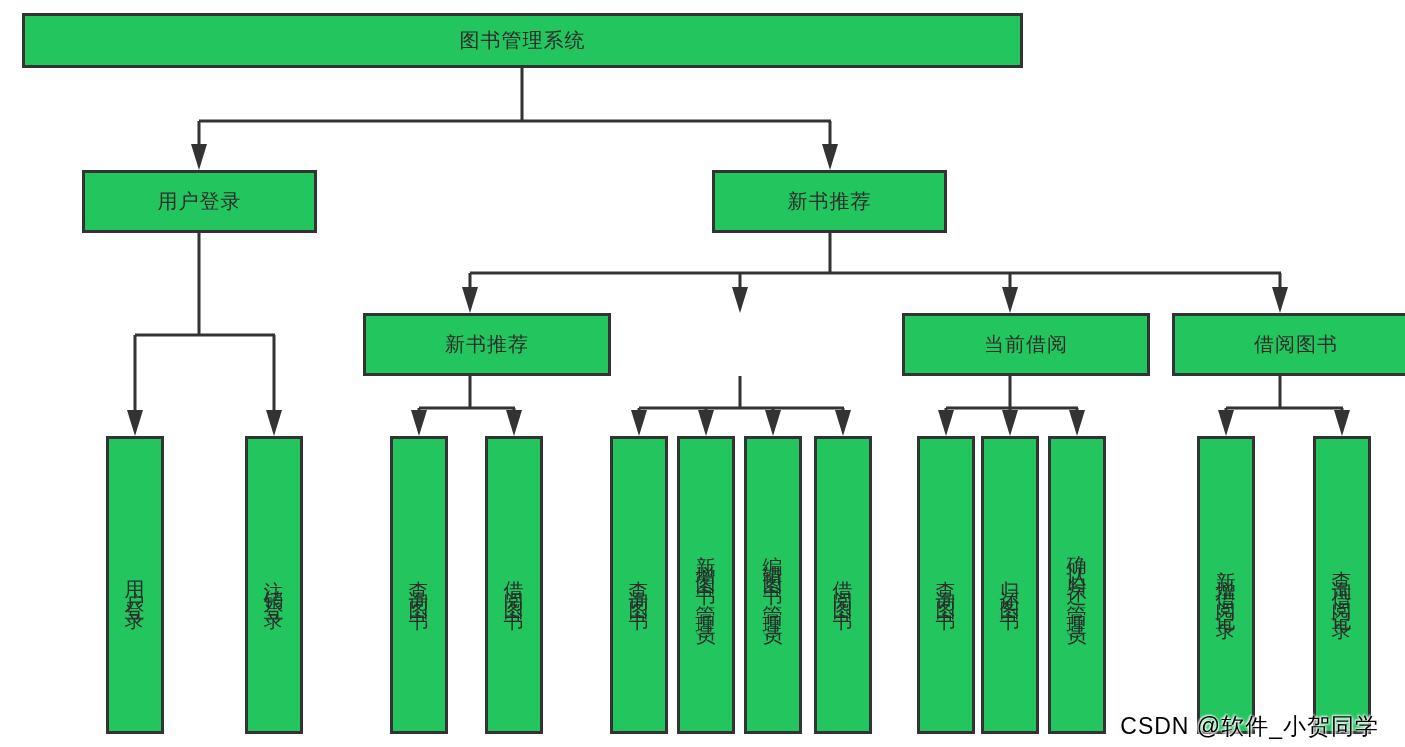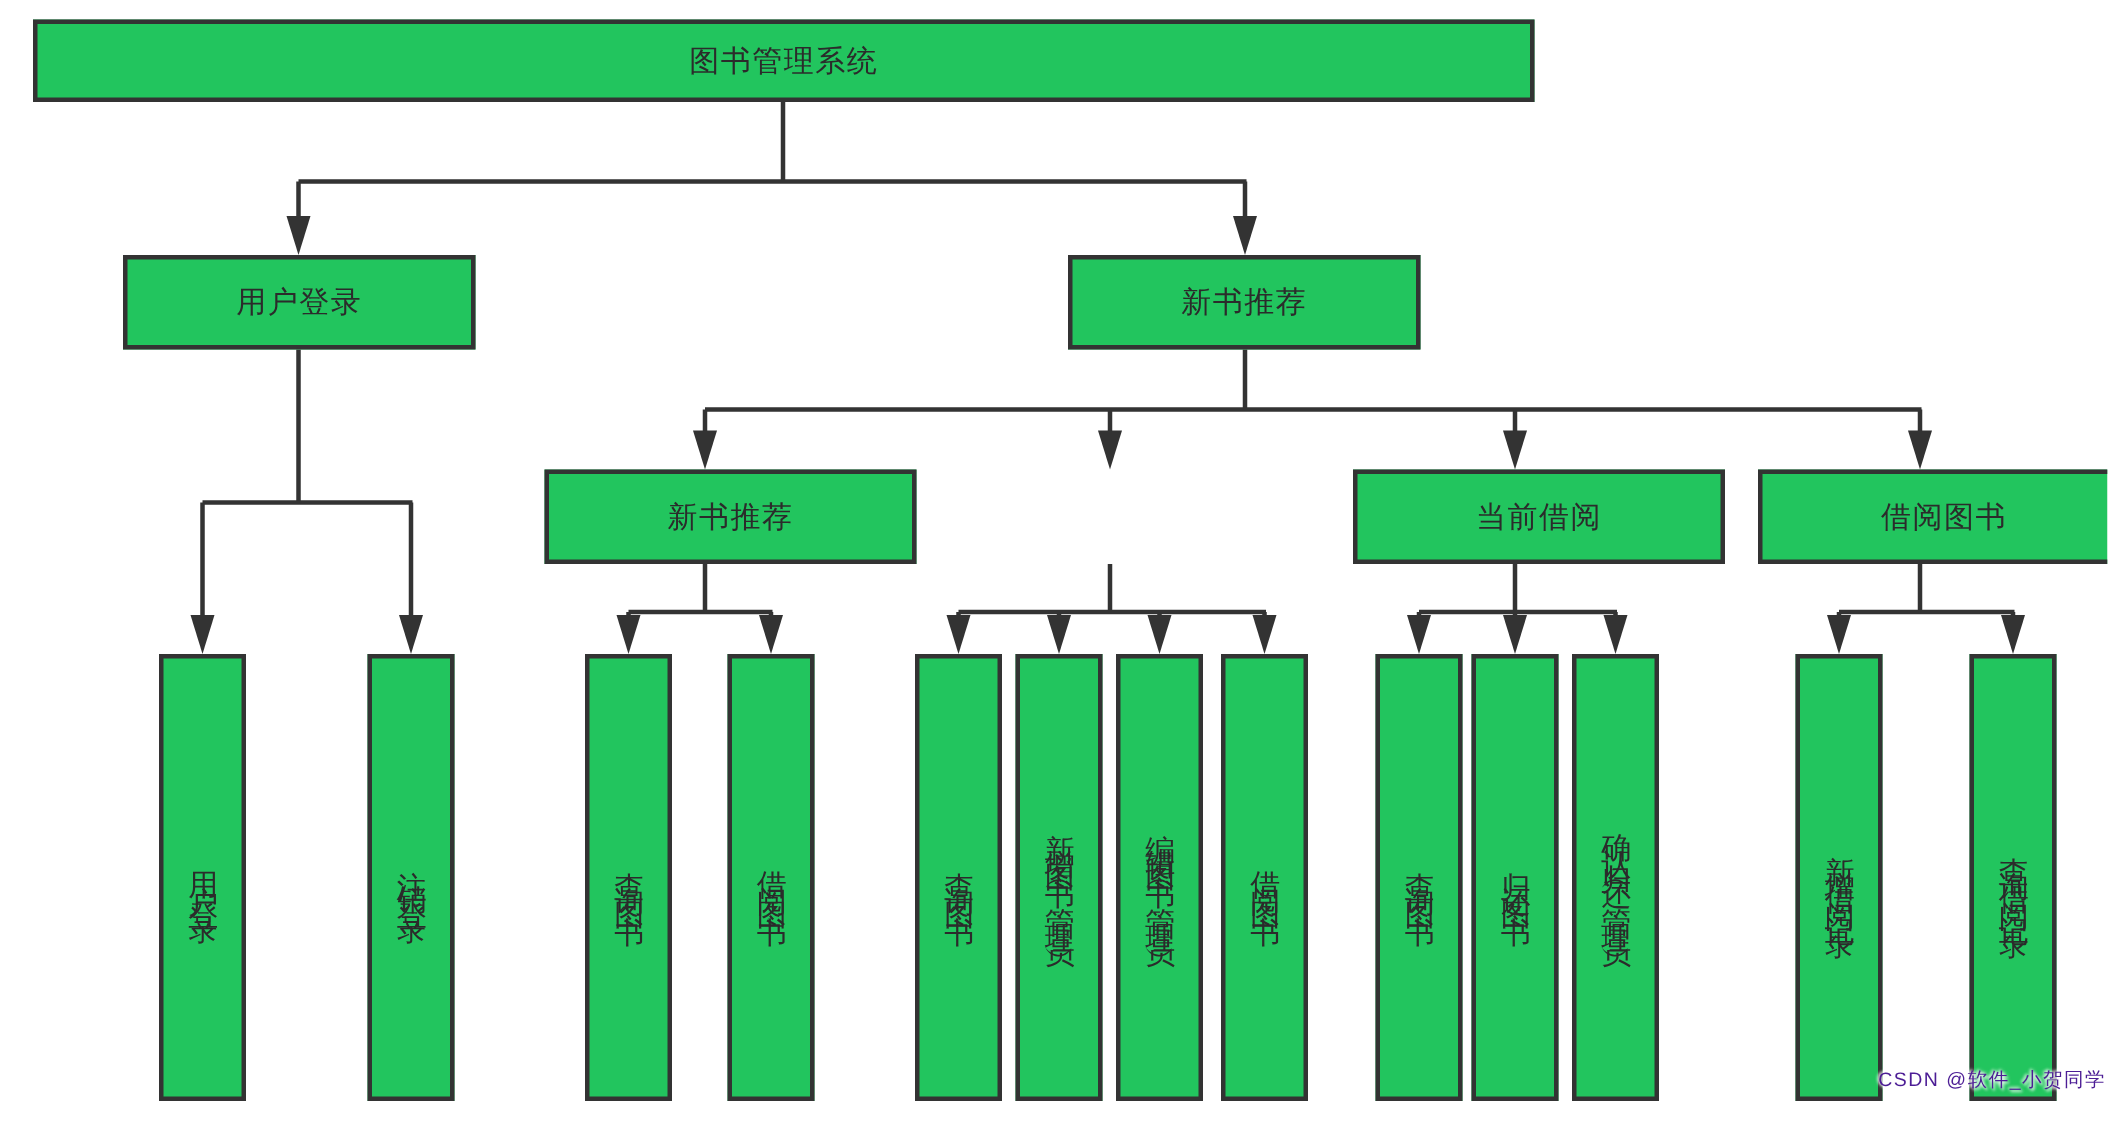--- a/index.html
+++ b/index.html
@@ -28,23 +28,23 @@
   .leaf{top:436px;width:58px;height:298px;}
   .leaf .vtext{
     writing-mode:vertical-rl;
     text-orientation:mixed;
     letter-spacing:10px;
     line-height:1;
     font-size:20px;
   }
   .watermark{
     position:absolute;
-    top:711px;right:1px;
-    font-size:13px;
-    color:#4c1d95;
+    top:711px;right:26px;
+    font-size:23px;
+    color:#000000;
     letter-spacing:1px;
     text-shadow:0 0 3px #ffffff,1px 1px 2px #ffffff,-1px -1px 2px #ffffff;
     white-space:nowrap;
   }
 </style>
 </head>
 <body>
 
 <div id="stage">
 

